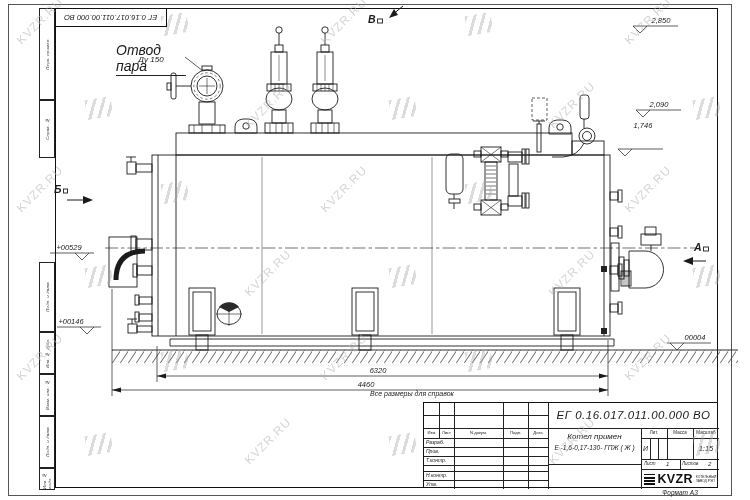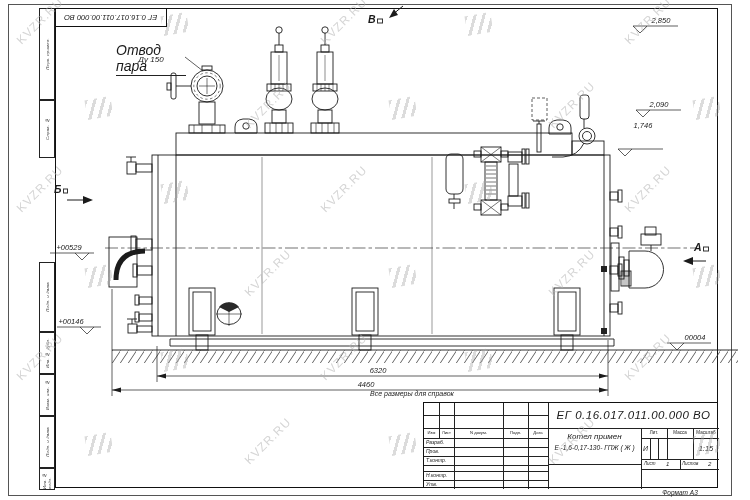--- a/index.html
+++ b/index.html
@@ -346,20 +346,28 @@
     <span class="t ctr" style="left:243px;top:25px;width:26px;font-size:4.5px;line-height:10px;">Масса</span>
     <span class="t ctr" style="left:269px;top:25px;width:26px;font-size:4.5px;line-height:10px;">Масштаб</span>
     <span class="t it ctr" style="left:217px;top:35px;width:9px;font-size:7px;line-height:21px;">И</span>
     <span class="t it ctr" style="left:269px;top:35px;width:26px;font-size:7.5px;line-height:21px;">1:15</span>
 
     <span class="t it" style="left:220px;top:56px;font-size:4.5px;line-height:10px;">Лист</span>
     <span class="t it" style="left:242px;top:56px;font-size:6px;line-height:10px;">1</span>
     <span class="t it" style="left:258px;top:56px;font-size:4.5px;line-height:10px;">Листов</span>
     <span class="t it" style="left:284px;top:56px;font-size:6px;line-height:10px;">2</span>
 
+    <div class="logo-row">
+      <div class="logo-coil"></div>
+      <span class="logo-kvzr">KVZR</span>
+      <span class="logo-sub">
+        <span style="display:block;">КОТЕЛЬНЫЙ</span>
+        <span style="display:block;">ЗАВОД РЭП</span>
+      </span>
+    </div>
   </div>
 
   <span class="lbl it ctr nw" style="left:645px;top:489px;width:70px;font-size:6.5px;">Формат А3</span>
 
   <div class="abs wm-layer">
       <span class="wm-text" style="left: 10px; top: 14px;">KVZR.RU</span>
       <div class="wm-bars" style="left: 162px; top: 14px;"></div>
       <span class="wm-text" style="left: 314px; top: 14px;">KVZR.RU</span>
       <div class="wm-bars" style="left: 466px; top: 14px;"></div>
       <span class="wm-text" style="left: 618px; top: 14px;">KVZR.RU</span>

